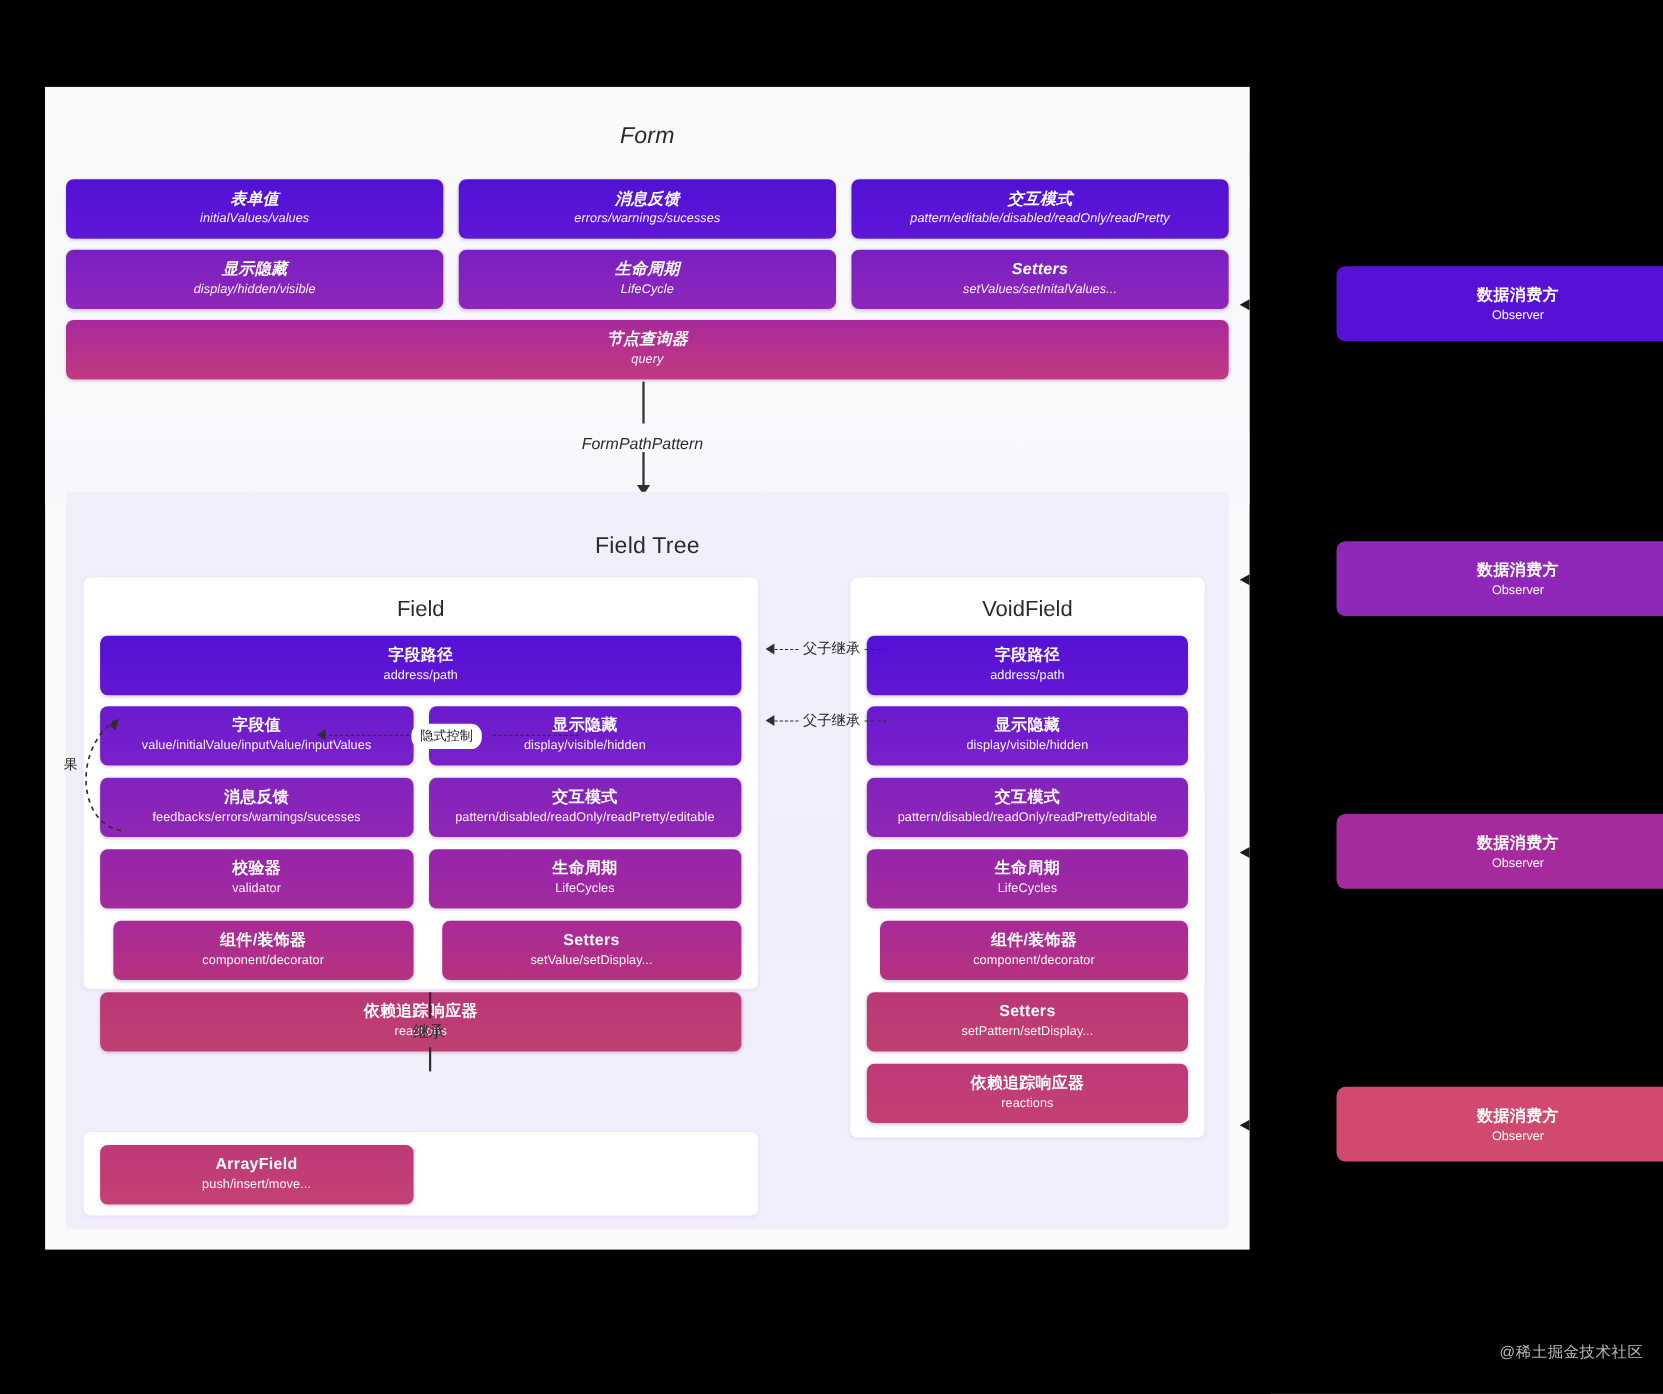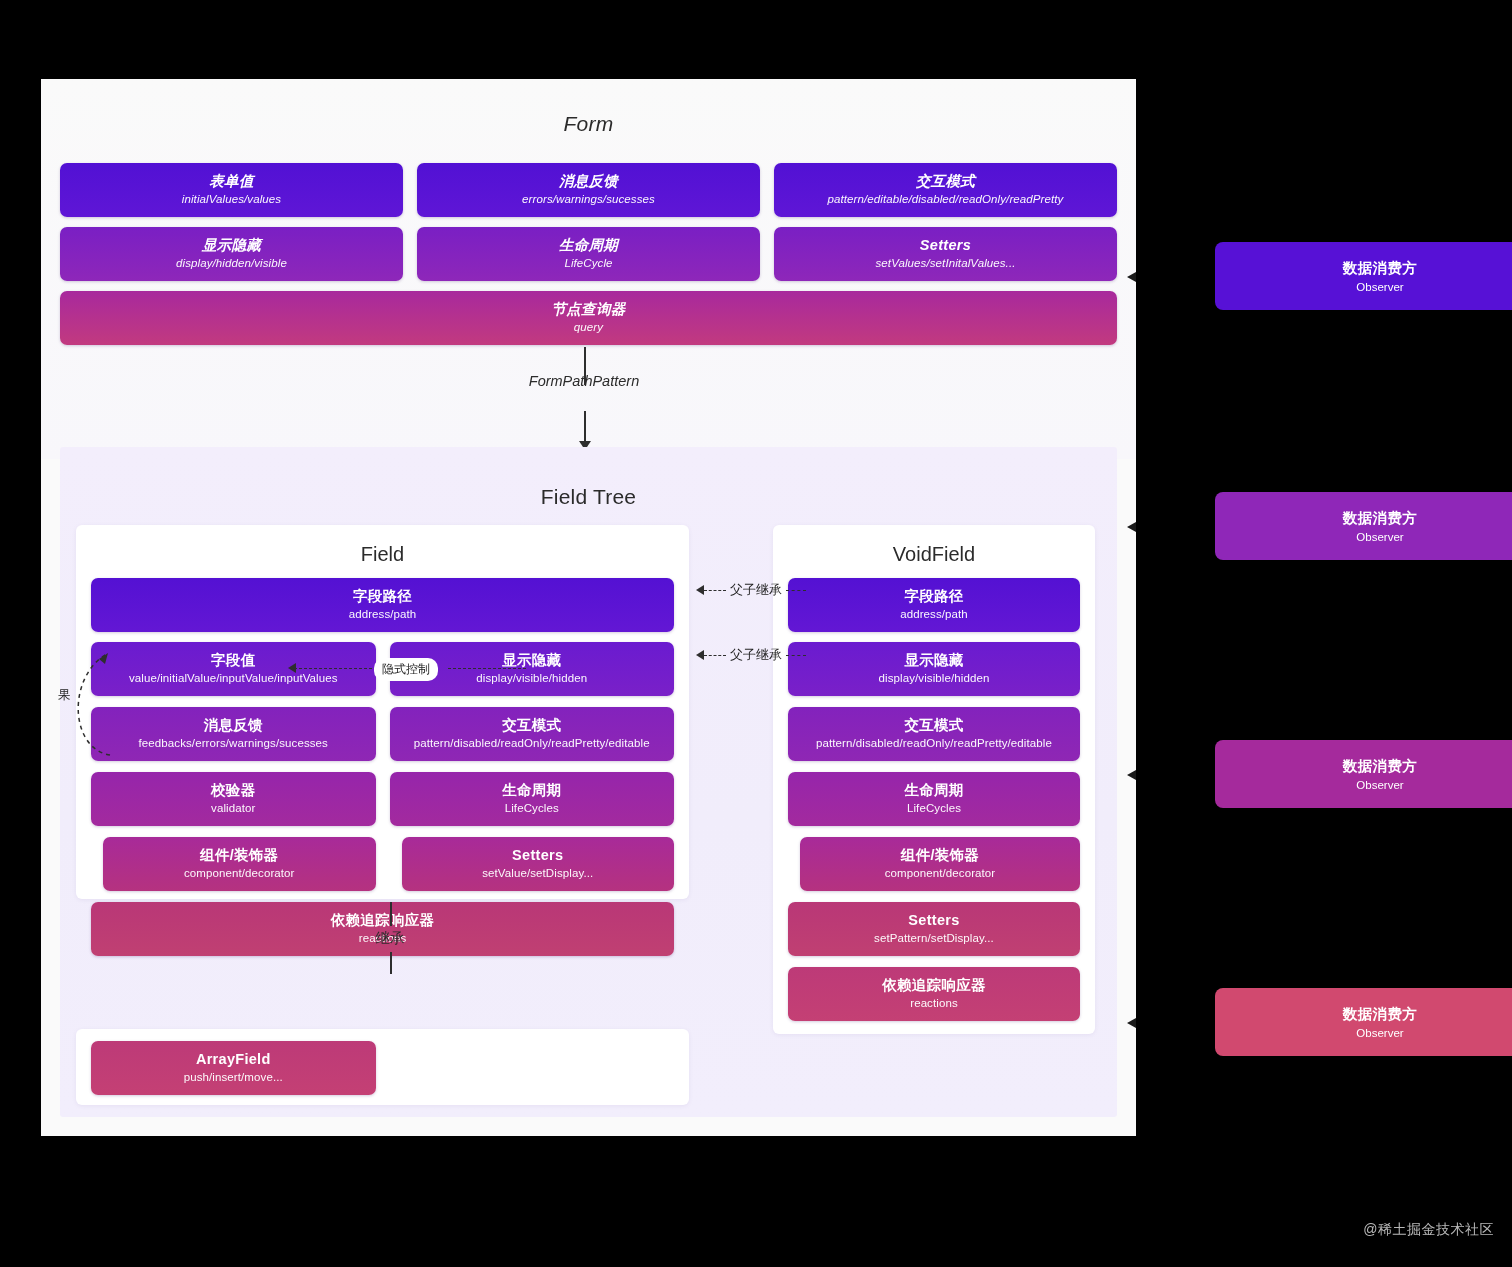--- a/index.html
+++ b/index.html
@@ -256,21 +256,21 @@
           <div class="t2">setValues/setInitalValues...</div>
         </div>
       </div>
 
       <div class="box c-v3" id="query-box">
         <div class="t1">节点查询器</div>
         <div class="t2">query</div>
       </div>
 
       <div class="vline" style="left:543px; top:268px; height:38px;"></div>
-      <div class="conn-label" style="left:543px; top:294px;">FormPathPattern</div>
+      <div class="conn-label" style="left:543px; top:317px;">FormPathPattern</div>
       <div class="vline" style="left:543px; top:332px; height:32px;"></div>
       <div class="arrowhead" style="left:543.5px; top:362px;"></div>
     </div>
 
     <div class="fieldtree-region">
       <div class="section-title" id="fieldtree-title">Field Tree</div>
 
       <div class="subcard" id="field-card">
         <div class="subcard-title">Field</div>
 

